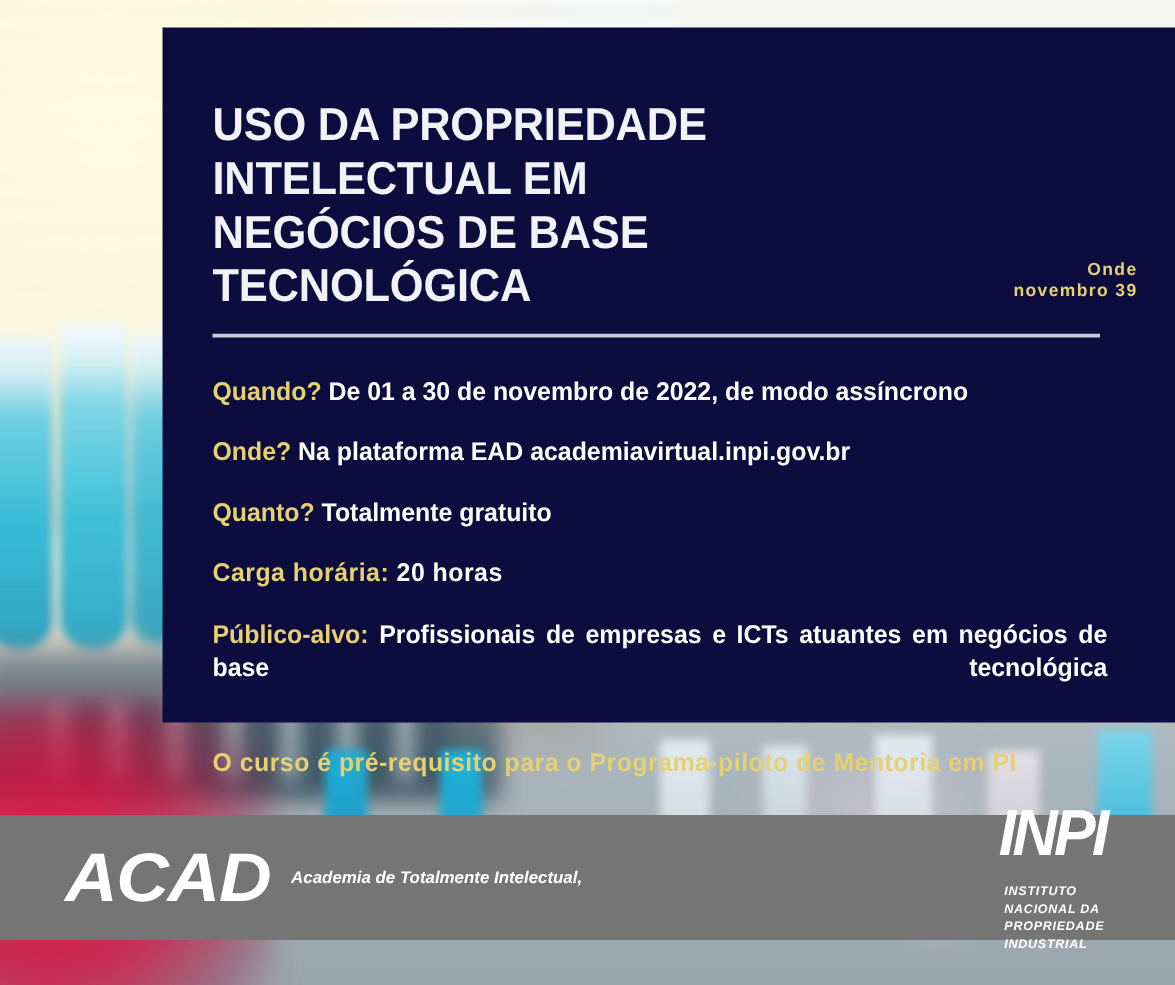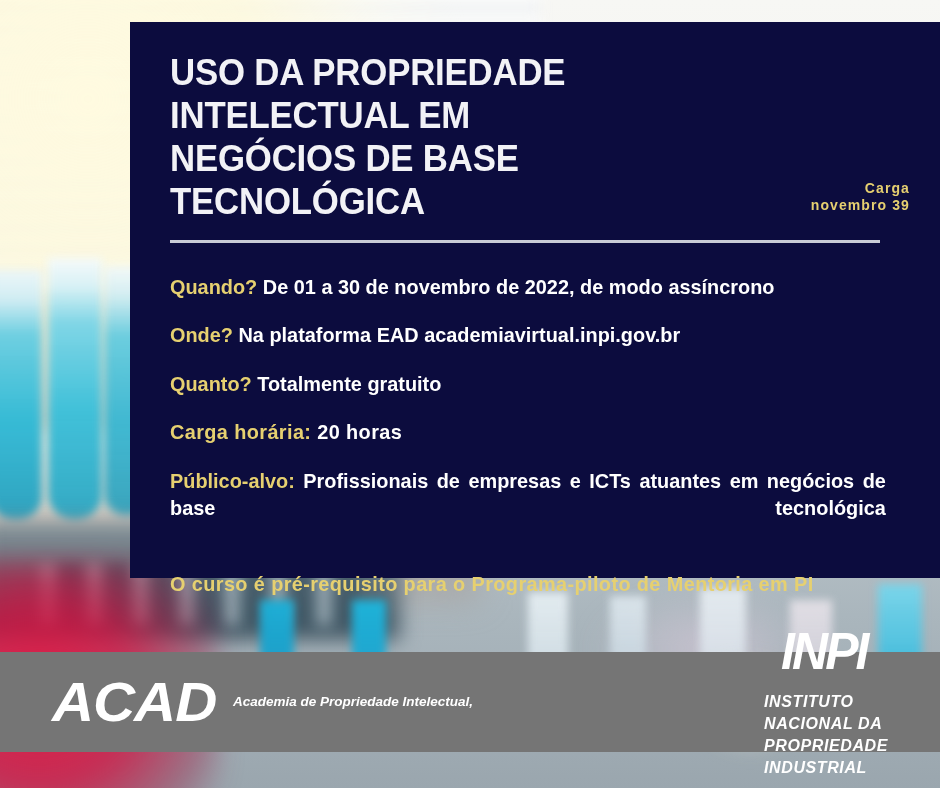--- a/index.html
+++ b/index.html
@@ -116,21 +116,21 @@
   .bpink{left:590px;top:588px;width:230px;height:120px;
     background:radial-gradient(ellipse at 50% 50%,rgba(226,206,224,0.55),rgba(226,206,224,0) 72%);filter:blur(14px);}
 
   
   #panel{
     position:absolute;left:130px;top:22px;width:810px;height:556px;
     background:#0c0c3e;
   }
   #panel-inner{padding:30px 30px 0 40px;}
 
-  .title-row{display:flex;align-items:flex-end;gap:12px;}
+  .title-row{display:flex;align-items:flex-end;gap:12px;margin-top:27px;}
   #title{
     flex:1 1 auto;
     color:#f2f2f6;
     font-size:37px;
     font-weight:bold;
     line-height:1.16;
     letter-spacing:-0.2px;
     transform:scaleX(0.94);
     transform-origin:left bottom;
     margin:0;
@@ -184,21 +184,21 @@
   #acad-sub{
     color:#ffffff;font-size:13.5px;font-weight:bold;font-style:italic;line-height:1.55;
   }
   .spacer{flex:1 1 auto;}
   .inpi-block{display:flex;align-items:center;gap:14px;flex-direction:column;}
   #inpi-mark{
     font-size:52px;font-weight:bold;font-style:italic;color:#fff;
     letter-spacing:-3px;line-height:1;transform:scaleX(0.96);transform-origin:left center;
   }
   #inpi-sub{
-    color:#ffffff;font-size:16px;font-weight:bold;font-style:italic;line-height:1.38;
+    color:#ffffff;font-size:10px;font-weight:bold;font-style:italic;line-height:1.38;
     letter-spacing:0.6px;text-transform:uppercase;
   }
 </style>
 </head>
 <body>
 
 <div id="poster">
 
   <div class="bg">
     <div class="bg-layer bg-base"></div>
@@ -226,21 +226,21 @@
 
   <div id="panel">
     <div id="panel-inner">
 
       <div class="title-row">
         <h1 id="title">
           <span>USO DA PROPRIEDADE INTELECTUAL EM</span>
           <span class="l2">NEGÓCIOS DE BASE TECNOLÓGICA</span>
         </h1>
         <div id="turma">
-          <div>Carga</div>
+          <div>Onde</div>
           <div>novembro 39</div>
         </div>
       </div>
 
       <div id="divider"></div>
 
       <ul id="body-list">
         <li class="row">
           <span class="k">Quando?</span><span> De 01 a 30 de novembro de 2022, de modo assíncrono</span>
         </li>
@@ -261,21 +261,21 @@
 
     </div>
   </div>
 
   <div id="footer">
     <div class="logos">
 
       <div class="acad-block">
         <div id="acad-mark">ACAD</div>
         <div id="acad-sub">
-          <div>Academia de Propriedade Intelectual,</div>
+          <div>Academia de Totalmente Intelectual,</div>
         </div>
       </div>
 
       <div class="spacer"></div>
 
       <div class="inpi-block">
         <div id="inpi-mark">INPI</div>
         <div id="inpi-sub">
           <div>INSTITUTO</div>
           <div>NACIONAL DA</div>

